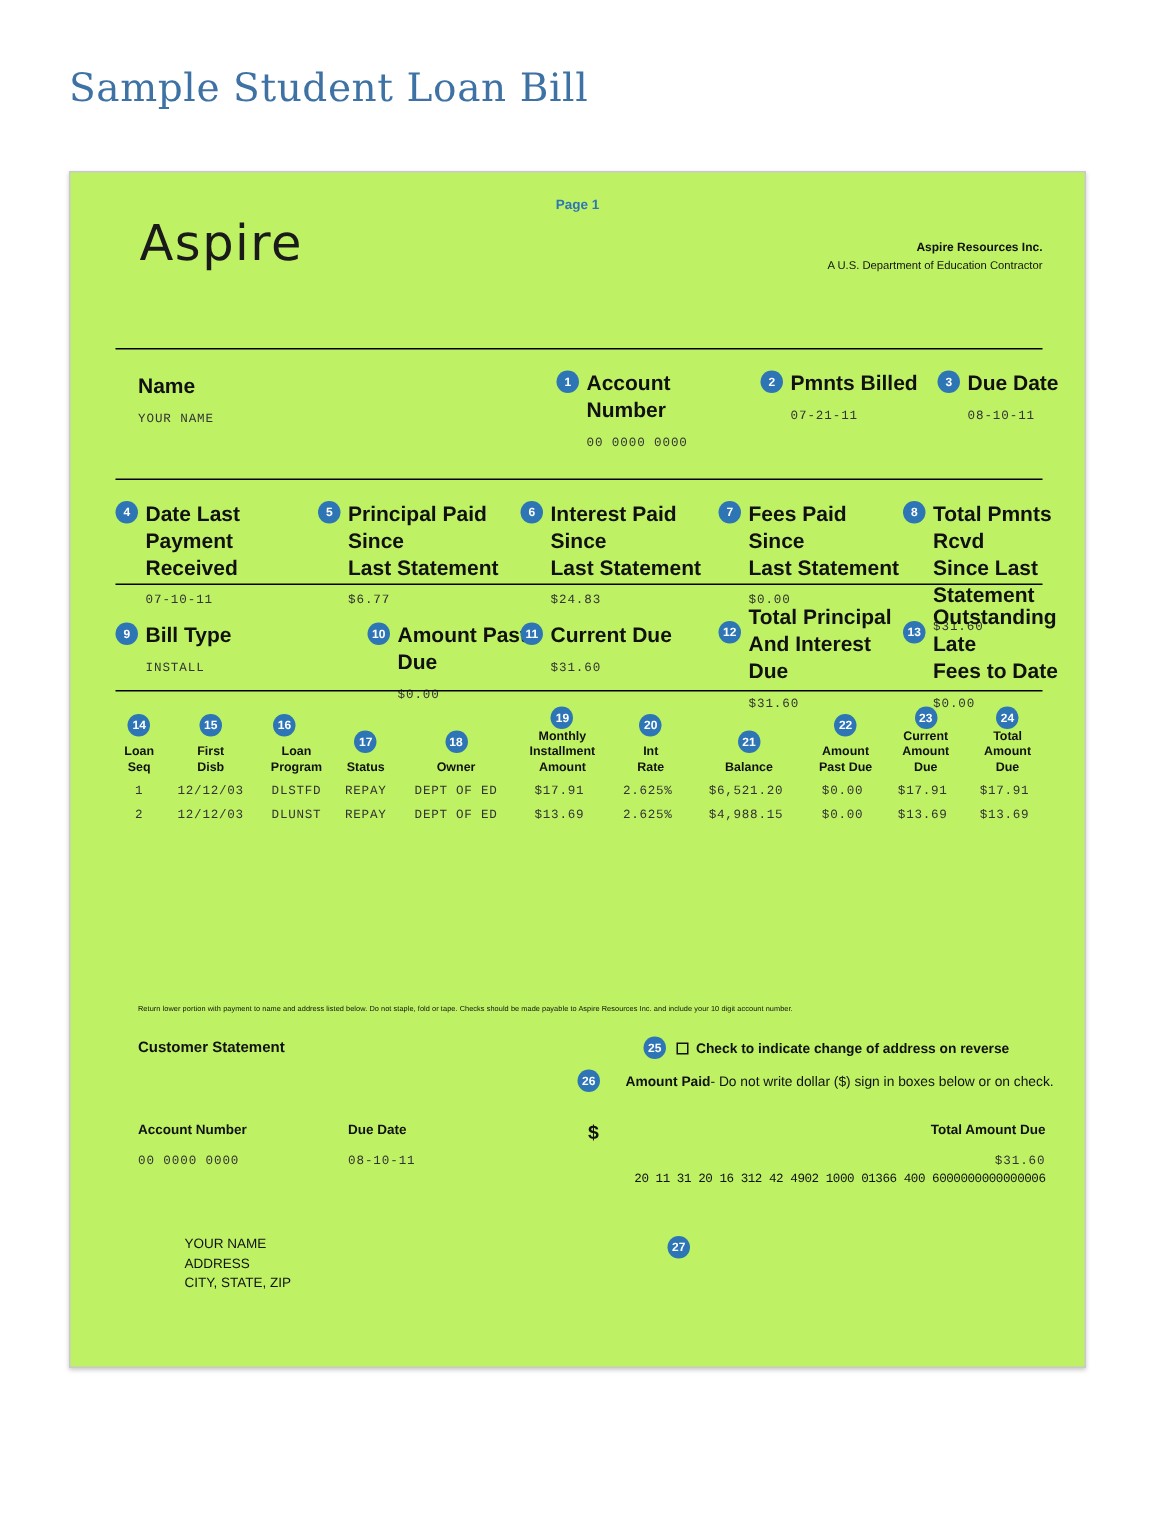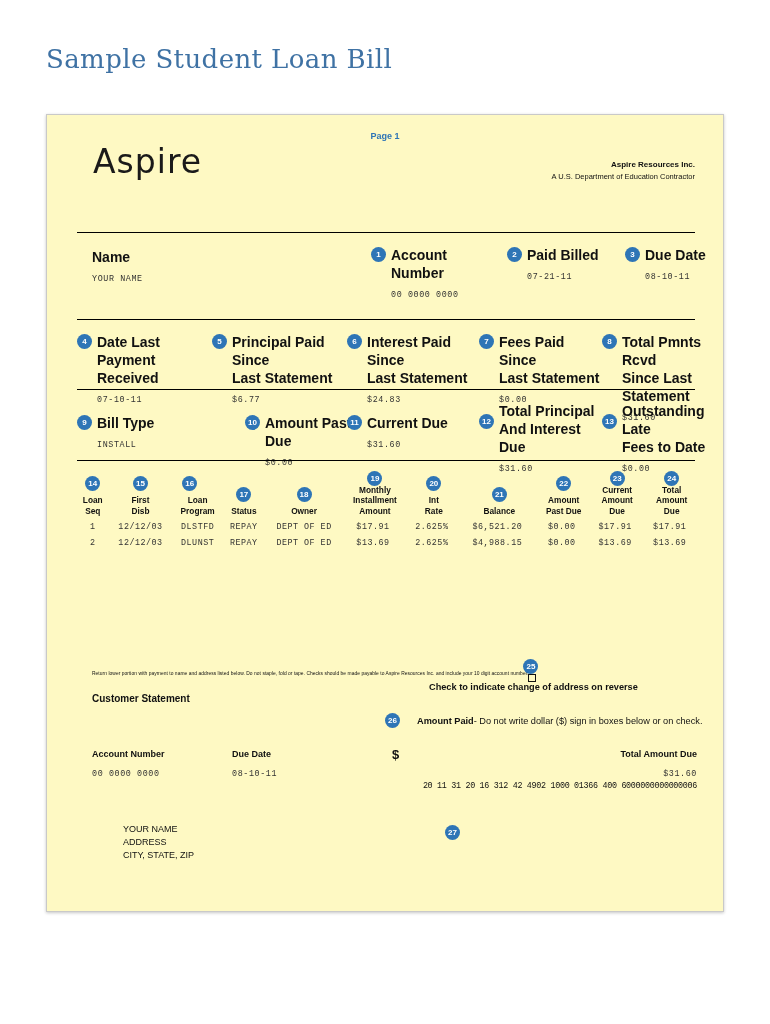--- a/index.html
+++ b/index.html
@@ -14,21 +14,21 @@
   .page-title {
     position: absolute; left: 46px; top: 44px;
     font-family: "DejaVu Serif", serif;
     font-size: 26px; font-weight: 400; letter-spacing: .4px;
     color: #3f72a4;
   }
 
   .doc {
     position: absolute; left: 46px; top: 114px;
     width: 678px; height: 798px;
-    background: #fef9c3;
+    background: #bef264;
     border: 1px solid #c9c9c9;
     box-shadow: 0 1px 3px rgba(0,0,0,.22);
     padding: 0;
   }
   .inner { position: relative; width: 100%; height: 100%; }
 
   .page-num {
     position: absolute; top: 16px; left: 0; right: 0;
     text-align: center;
     font-size: 9px; font-weight: bold; color: #2e75b6;
@@ -101,21 +101,21 @@
 
   
   .ret-note {
     position: absolute; left: 45px; right: 26px; top: 556px;
     font-size: 4.9px; color: #111; letter-spacing: .05px; line-height: 1.4;
   }
   .cust-stmt {
     position: absolute; left: 45px; top: 578px;
     font-size: 10px; font-weight: bold; color: #111;
   }
-  .chk-line { position: absolute; left: 382px; top: 544px; display: flex; align-items: center; flex-direction: column; }
+  .chk-line { position: absolute; left: 382px; top: 576px; display: flex; align-items: center; }
   .chk-box {
     display: inline-block; width: 8px; height: 8px;
     border: 1px solid #111; margin: 0 5px 0 2px;
   }
   .chk-text { font-size: 9.2px; font-weight: bold; color: #111; }
   .amt-paid-line { position: absolute; left: 338px; top: 598px; display: flex; align-items: center; }
   .amt-paid-line .strong { font-size: 9.2px; font-weight: bold; color: #111; margin-left: 12px; }
   .amt-paid-line .rest { font-size: 9.2px; color: #111; }
 
   .stub-lbl { font-size: 9px; font-weight: bold; color: #111; }
@@ -179,21 +179,21 @@
         <div class="head">
           <span class="badge">1</span>
           <span class="lbl">Account Number</span>
         </div>
         <span class="val" style="padding-left:20px">00 0000 0000</span>
       </div>
 
       <div class="field" style="left:460px; top:132px; width:110px;">
         <div class="head">
           <span class="badge">2</span>
-          <span class="lbl">Paid Billed</span>
+          <span class="lbl">Pmnts Billed</span>
         </div>
         <span class="val" style="padding-left:20px">07-21-11</span>
       </div>
 
       <div class="field" style="left:578px; top:132px; width:110px;">
         <div class="head">
           <span class="badge">3</span>
           <span class="lbl">Due Date</span>
         </div>
         <span class="val" style="padding-left:20px">08-10-11</span>

